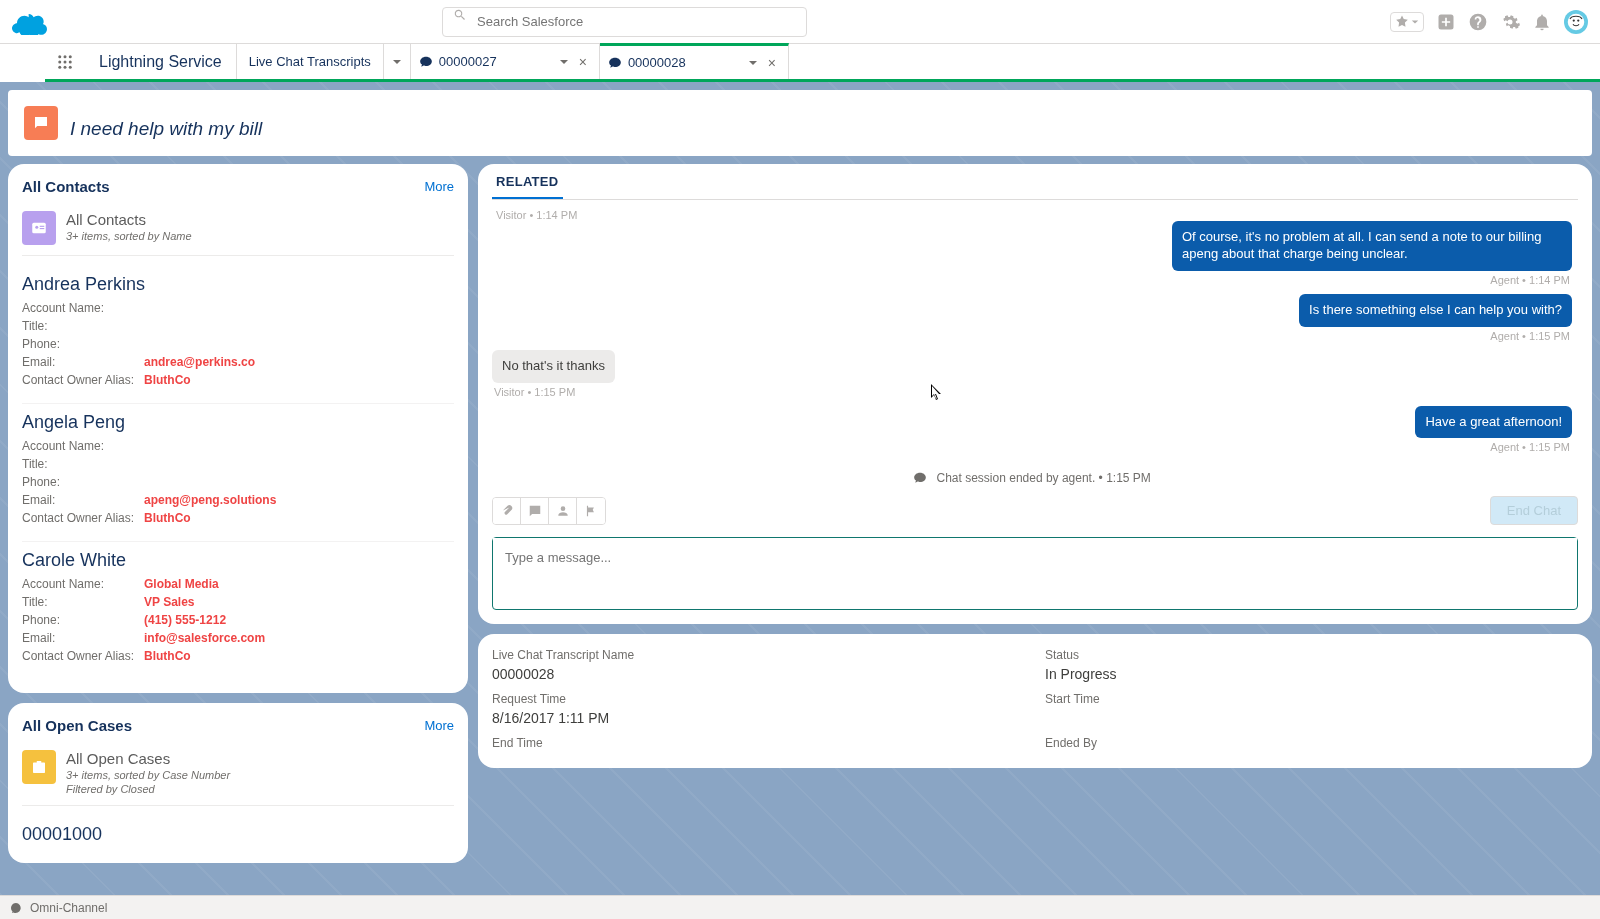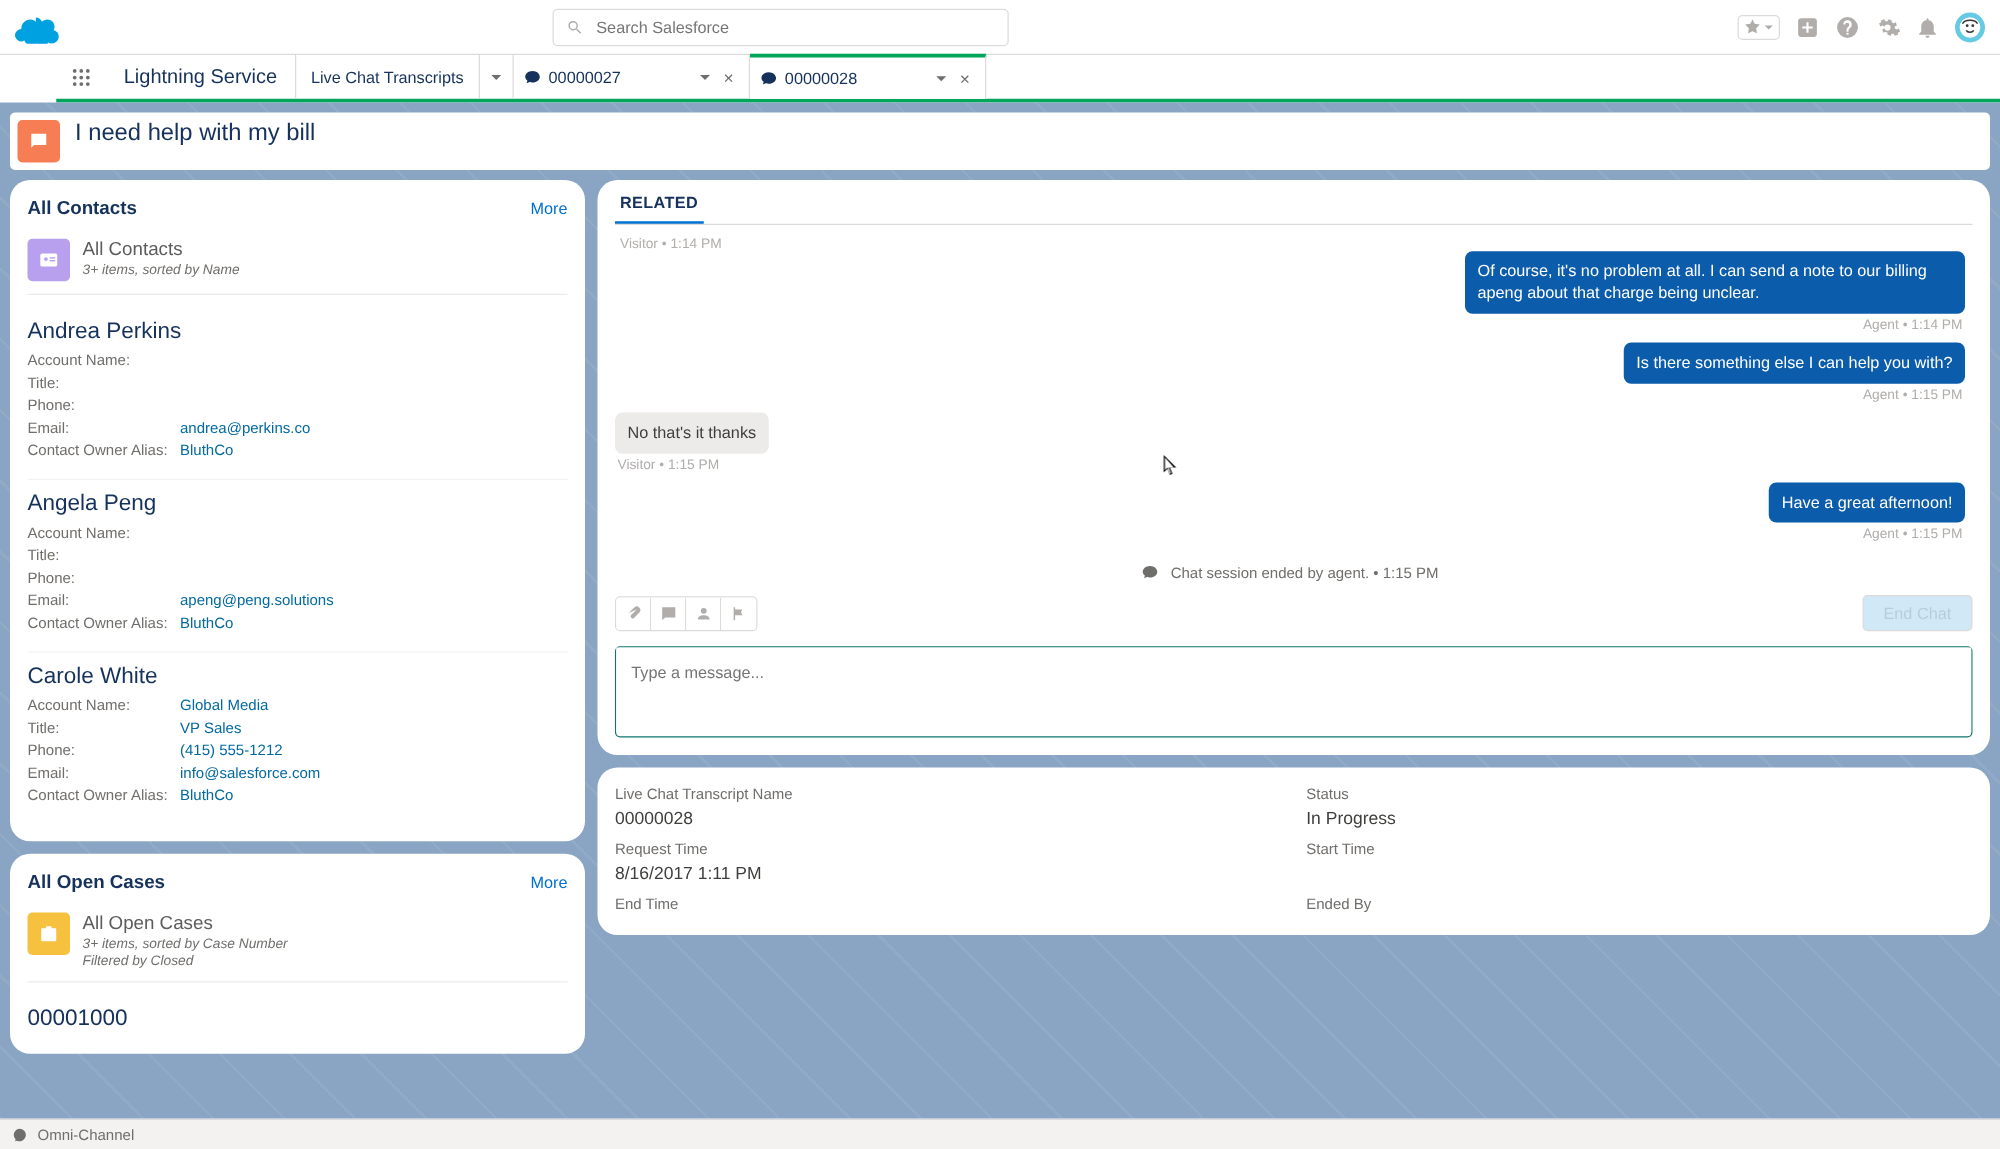--- a/index.html
+++ b/index.html
@@ -2,21 +2,21 @@
 <html><head>
 <meta charset="utf-8">
 <style>
 * { box-sizing: border-box; margin: 0; padding: 0; }
 body { font-family: "Salesforce Sans", Arial, sans-serif; font-size: 13px; color: #16325c; background: #fff; }
 
 
 .global-header { height: 44px; display: flex; align-items: center; padding: 0 12px; border-bottom: 1px solid #dddbda; background: #fff; }
 .cloud-logo { width: 40px; height: 26px; color: #00a1e0; margin-right: 20px; flex-shrink: 0; }
 .search-wrap { flex: 0 0 365px; margin-left: 370px; }
-.search-box { display: flex; align-items: center; height: 30px; border: 1px solid #dddbda; border-radius: 4px; padding: 0 10px; background: #fff; }
+.search-box { display: flex; height: 30px; border: 1px solid #dddbda; border-radius: 4px; padding: 0 10px; background: #fff; }
 .search-box svg { width: 14px; height: 14px; color: #b0adab; margin-right: 10px; }
 .search-box input { border: none; outline: none; font-size: 13px; flex: 1; color: #706e6b; }
 .header-actions { margin-left: auto; display: flex; align-items: center; gap: 12px; }
 .hdr-icon { width: 20px; height: 20px; color: #b0adab; cursor: pointer; display: flex; align-items: center; justify-content: center; }
 .fav-pill { display: flex; align-items: center; border: 1px solid #dddbda; border-radius: 4px; padding: 2px 4px; gap: 2px; }
 .avatar { width: 24px; height: 24px; border-radius: 50%; background: #65cae4; display: flex; align-items: center; justify-content: center; }
 
 
 .app-nav { height: 38px; display: flex; align-items: stretch; border-bottom: 3px solid #00a65a; background: #fff; margin-left: 45px; }
 .app-launcher { width: 40px; display: flex; align-items: center; justify-content: center; cursor: pointer; }
@@ -26,21 +26,21 @@
 .tab-pill { display: flex; align-items: center; padding: 0 8px; border-right: 1px solid #dddbda; cursor: pointer; gap: 6px; position: relative; }
 .tab-pill.active { background: #fff; border-top: 3px solid #00a65a; margin-top: -1px; }
 .tab-chat-icon { width: 14px; height: 14px; fill: #16325c; }
 .chev-down { width: 10px; height: 10px; color: #706e6b; }
 .close-x { font-size: 14px; color: #706e6b; padding: 0 4px; cursor: pointer; }
 
 
 .page-bg { background: #8aa5c4; padding: 8px; min-height: calc(100vh - 44px - 38px - 24px); background-image: repeating-linear-gradient(45deg, rgba(255,255,255,0.06) 0 2px, transparent 2px 40px); }
 
 
-.page-header-card { background: #fff; border-radius: 4px; padding: 6px; display: flex; align-items: flex-start; gap: 12px; margin-bottom: 8px; }
+.page-header-card { background: #fff; border-radius: 4px; padding: 16px; display: flex; align-items: flex-end; gap: 12px; margin-bottom: 8px; font-style: italic; }
 .rec-icon { width: 34px; height: 34px; border-radius: 4px; background: #f77d55; display: flex; align-items: center; justify-content: center; }
 .rec-icon svg { width: 18px; height: 18px; fill: #fff; }
 .page-title { font-size: 19px; color: #16325c; font-weight: 400; }
 
 
 .columns { display: flex; gap: 10px; align-items: flex-start; }
 .col-left { width: 460px; flex-shrink: 0; display: flex; flex-direction: column; gap: 10px; }
 .col-right { flex: 1; display: flex; flex-direction: column; gap: 10px; }
 
 .card { background: #fff; border-radius: 16px; padding: 14px; }
@@ -53,21 +53,21 @@
 .list-icon.case { background: #f5c13e; }
 .list-icon svg { width: 18px; height: 18px; fill: #fff; }
 .list-head-title { font-size: 15px; color: #5c5c5c; }
 .list-head-sub { font-size: 11px; color: #706e6b; margin-top: 2px; font-style: italic; }
 
 .contact-item { padding: 8px 0 14px 0; border-bottom: 1px solid #f3f2f2; font-size: 13px; }
 .contact-item:last-child { border-bottom: none; }
 .contact-name { color: #16325c; margin-bottom: 4px; font-size: 18px; }
 .contact-row { display: flex; font-size: 12px; color: #706e6b; line-height: 1.5; }
 .contact-row .lbl { width: 122px; color: #706e6b; }
-.contact-row .val { color: #0369a1; }
+.contact-row .val { color: #ef4444; font-weight: bold; }
 
 
 .related-tab-bar { border-bottom: 1px solid #dddbda; margin: -2px 0 0 0; }
 .related-tab { display: inline-block; padding: 8px 4px; font-size: 13px; font-weight: 700; color: #16325c; border-bottom: 2px solid #0070d2; letter-spacing: .3px; }
 
 .chat-scroll { position: relative; height: 290px; overflow-y: auto; padding: 6px 6px 6px 0; }
 .chat-scroll::-webkit-scrollbar { width: 12px; }
 .chat-scroll::-webkit-scrollbar-thumb { background: #c9c7c5; border-radius: 6px; }
 .chat-scroll::-webkit-scrollbar-track { background: #f3f2f2; }
 

